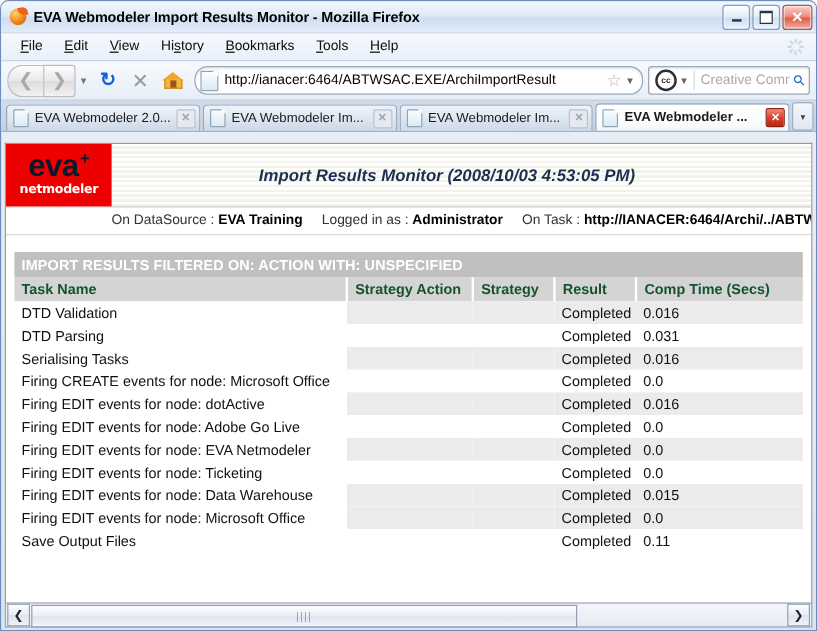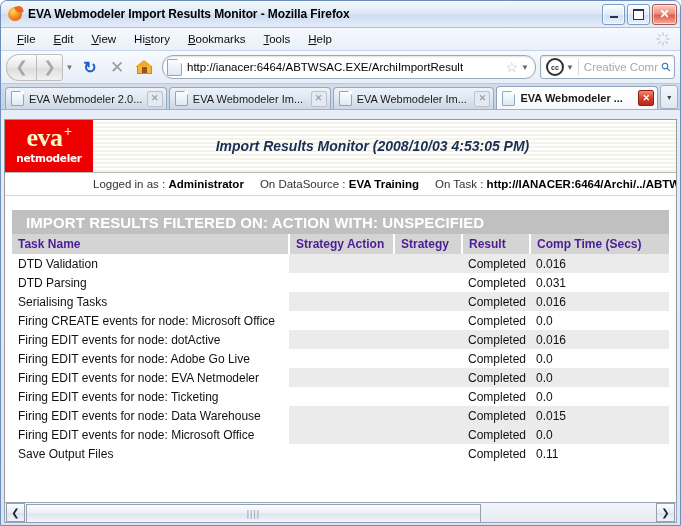--- a/index.html
+++ b/index.html
@@ -275,22 +275,22 @@
     border-bottom: 1px solid #b9b9b9;
   }
   .logo {
     width: 88px; flex: 0 0 auto;
     background: #ef0000;
     display: flex; flex-direction: column;
     align-items: center; justify-content: center;
     padding-bottom: 2px;
   }
   .logo .eva {
-    font-family: Liberation Serif, serif;
-    font-size: 26px; font-weight: bold; color: #fef9c3;
+    font-family: Liberation Sans, sans-serif;
+    font-size: 26px; font-weight: bold; color: #0f172a;
     line-height: 0.95; letter-spacing: -0.5px;
     position: relative; padding-right: 9px;
   }
   .logo .eva sup {
     position: absolute; right: 0; top: -1px;
     font-size: 14px; line-height: 1;
   }
   .logo .netm {
     font-family: "DejaVu Sans", sans-serif;
     font-size: 10.5px; font-weight: bold; color: #fff;
@@ -316,28 +316,28 @@
   .loginbar b { color: #000; }
 
   .table-wrap { padding: 14px 7px 0 7px; }
   table.results {
     width: 100%; border-collapse: collapse;
     table-layout: fixed;
   }
   table.results caption {
     background: #c0c0c0;
     color: #ffffff;
-    font-size: 15px; font-weight: bold;
+    font-size: 12px; font-weight: bold;
     text-align: left;
-    padding: 4px 6px 3px 14px;
+    padding: 4px 6px 3px 6px;
     letter-spacing: 0.1px;
   }
   table.results th {
     background: #d4d4d4;
-    color: #4c1d95;
+    color: #14532d;
     font-size: 12px; font-weight: bold;
     text-align: left;
     padding: 3px 1px 3px 6px;
     border-right: 2px solid #ffffff;
     white-space: nowrap;
   }
   table.results th:last-child { border-right: none; }
   table.results td {
     font-size: 12px; color: #111;
     padding: 3px 5px 2px 6px;
@@ -484,22 +484,22 @@
 
     <div class="app-header">
       <div class="logo">
         <div class="eva"><span>eva</span><sup>+</sup></div>
         <div class="netm">netmodeler</div>
       </div>
       <div class="app-title">Import Results Monitor (2008/10/03 4:53:05 PM)</div>
     </div>
 
     <div class="loginbar">
+      <span class="seg"><span>On DataSource :</span> <b>EVA Training</b></span>
       <span class="seg"><span>Logged in as :</span> <b>Administrator</b></span>
-      <span class="seg"><span>On DataSource :</span> <b>EVA Training</b></span>
       <span class="seg"><span>On Task :</span> <b>http://IANACER:6464/Archi/../ABTW</b></span>
     </div>
 
     <div class="table-wrap">
       <table class="results">
         <caption>IMPORT RESULTS FILTERED ON: ACTION WITH: UNSPECIFIED</caption>
         <colgroup>
           <col class="col-task">
             <col class="col-sact">
             <col class="col-strat">

